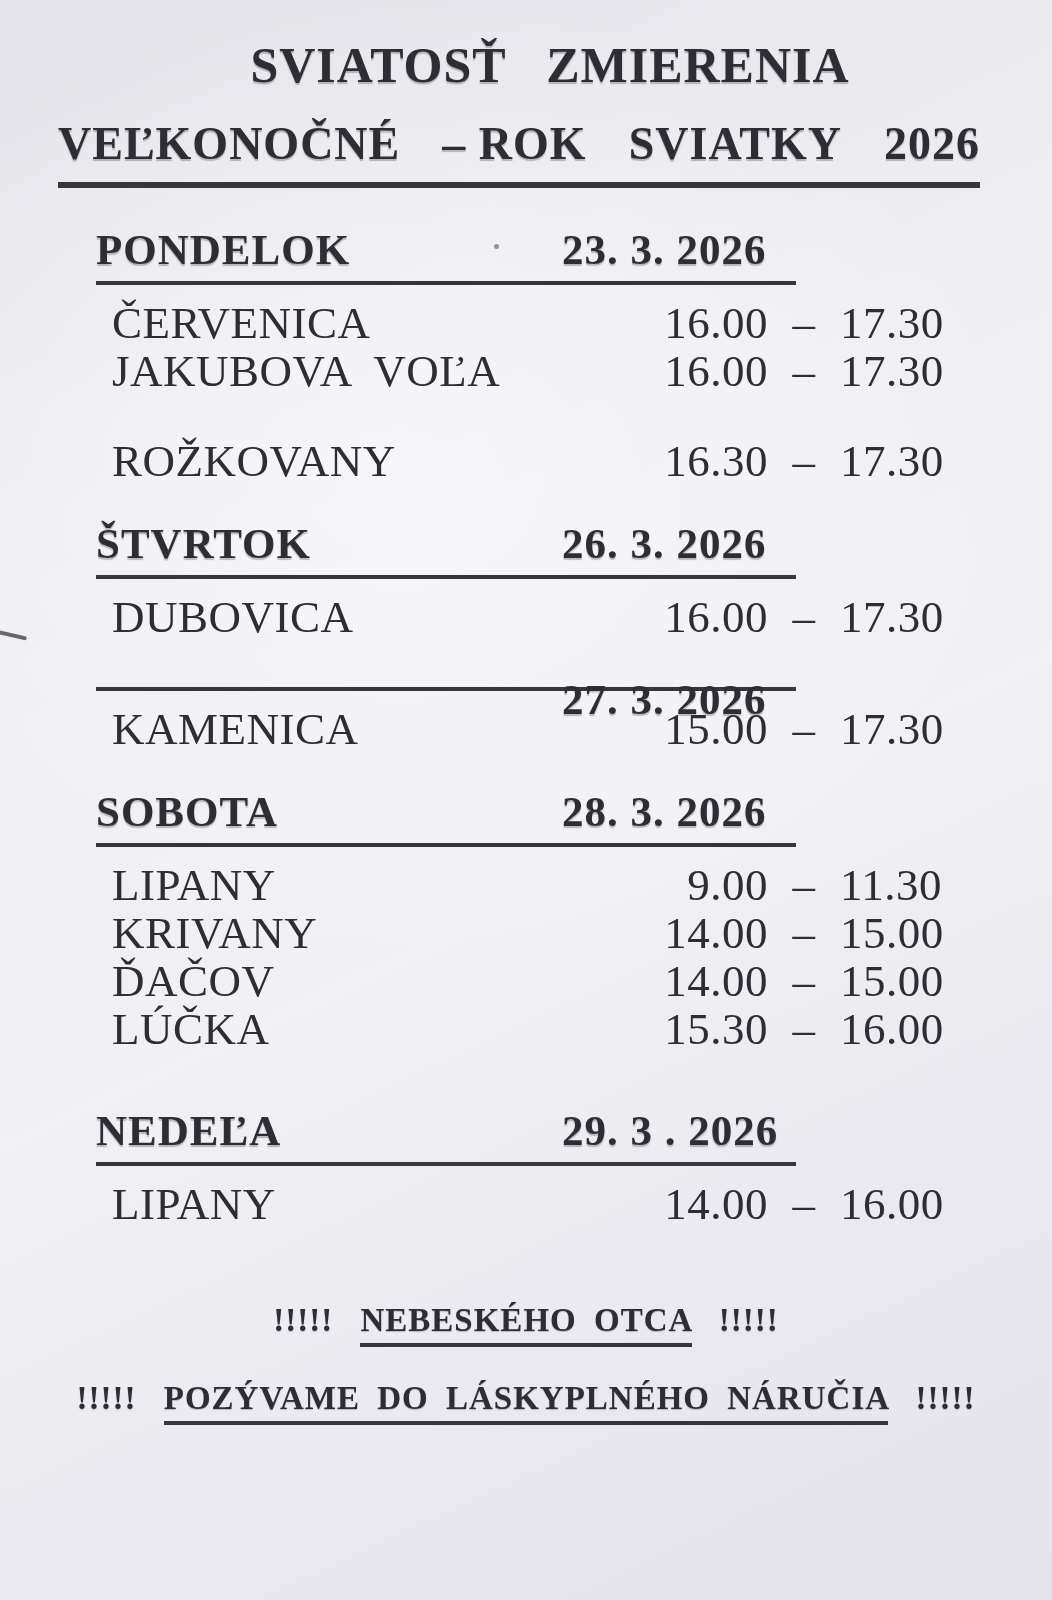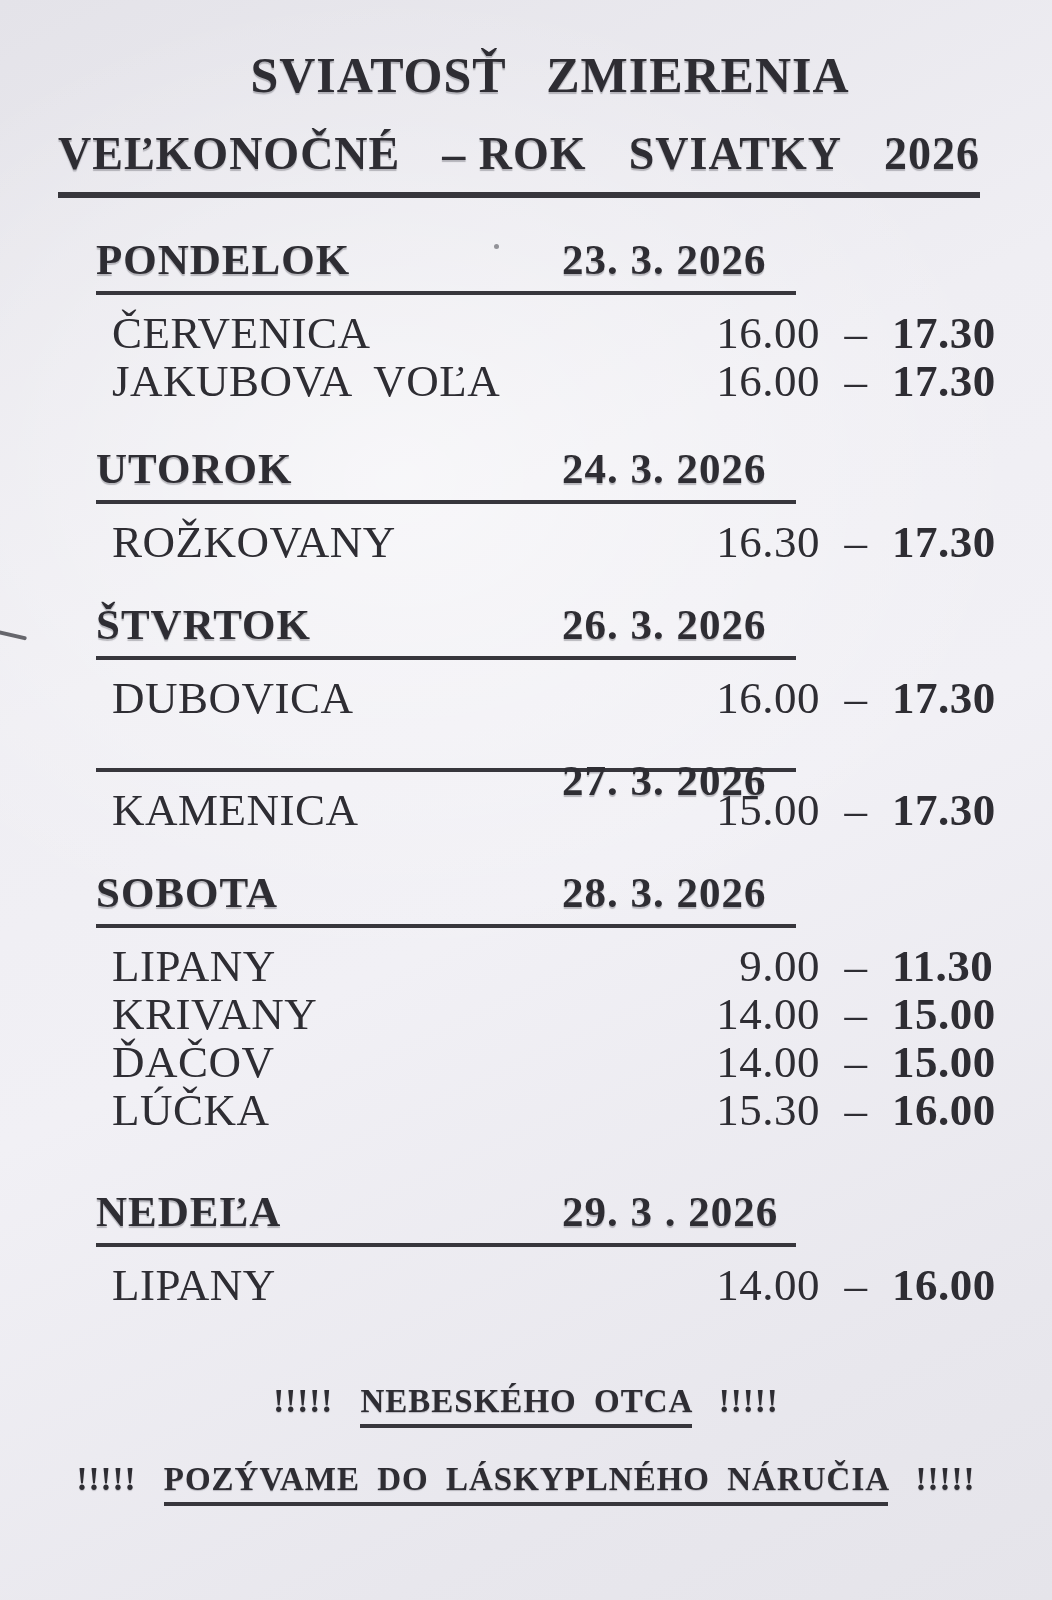--- a/index.html
+++ b/index.html
@@ -13,21 +13,21 @@
   .paper {
     position: relative;
     width: 1052px; height: 1600px;
     background:
       radial-gradient(ellipse 900px 700px at 38% 30%, rgba(255,255,255,0.55), rgba(255,255,255,0) 70%),
       linear-gradient(155deg, #e4e3e9 0%, #efeef3 35%, #f1f0f5 55%, #e8e7ed 85%, #e5e4ea 100%);
     overflow: hidden;
   }
 
   
-  .title-block { padding-top: 48px; }
+  .title-block { padding-top: 38px; }
   .title-line1 {
     text-align: center;
     transform: translateX(24px);
     font-weight: bold;
     font-size: 50px;
     line-height: 1.1;
     letter-spacing: 1px;
     word-spacing: 26px;
     text-shadow: 0 1.5px 1px rgba(50,50,60,0.30);
     white-space: nowrap;
@@ -82,27 +82,27 @@
     margin-left: 112px;
     height: 48px;
     line-height: 48px;
     font-size: 45px;
     letter-spacing: 0.5px;
     white-space: nowrap;
   }
   .place { word-spacing: 12px; }
   .time {
     position: absolute;
-    left: 590px;
+    left: 538px;
     top: 0;
     display: flex;
   }
   .t-from { width: 118px; text-align: right; }
   .t-dash { width: 72px; text-align: center; }
-  .t-to   { width: 100px; text-align: right; font-weight: bold; }
+  .t-to   { width: 100px; text-align: right; }
 
   
   .footer { margin-top: 74px; text-align: center; }
   .footer-line {
     font-weight: bold;
     font-size: 33px;
     line-height: 1.1;
     letter-spacing: 1px;
     word-spacing: 8px;
     text-shadow: 0 1.2px 1px rgba(50,50,60,0.28);
@@ -173,24 +173,20 @@
           <span class="time">
             <span class="t-from">16.00</span>
             <span class="t-dash">–</span>
             <span class="t-to">17.30</span>
           </span>
         </div>
       </div>
     </div>
 
     <div class="section gap-lg">
-      <div class="section-header">
-        <span>UTOROK</span>
-        <span class="section-date">24. 3. 2026</span>
-      </div>
       <div class="rows">
         <div class="row">
           <span class="place">ROŽKOVANY</span>
           <span class="time">
             <span class="t-from">16.30</span>
             <span class="t-dash">–</span>
             <span class="t-to">17.30</span>
           </span>
         </div>
       </div>

